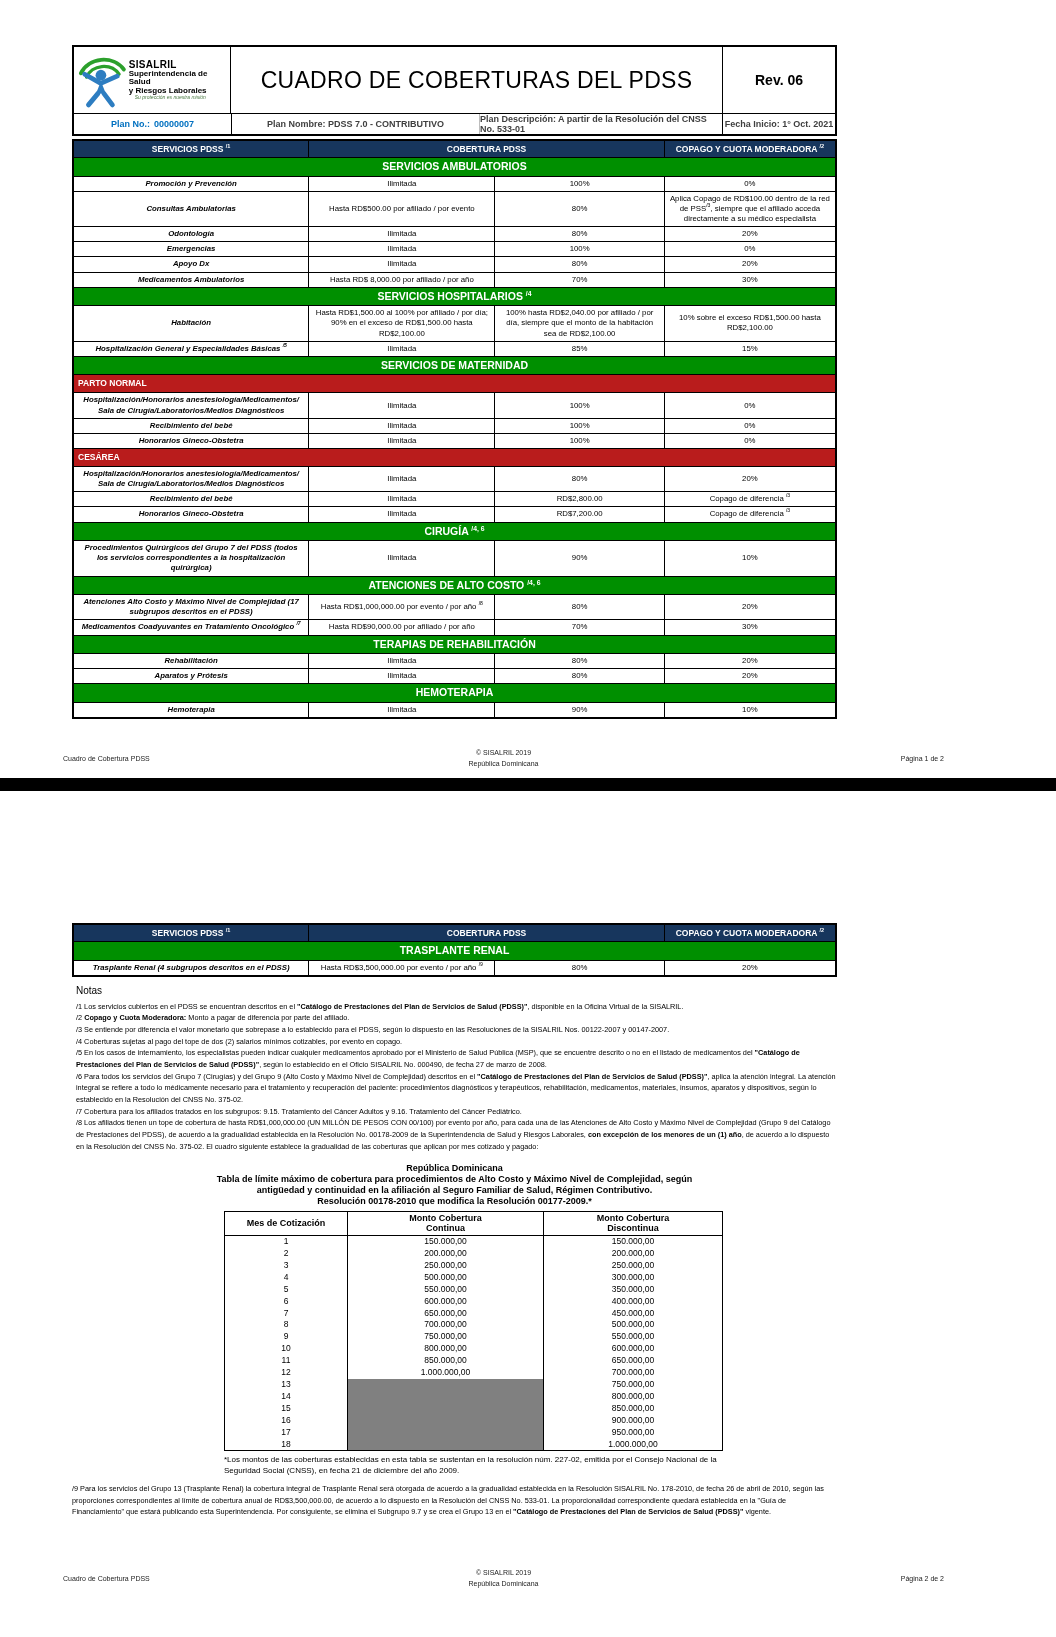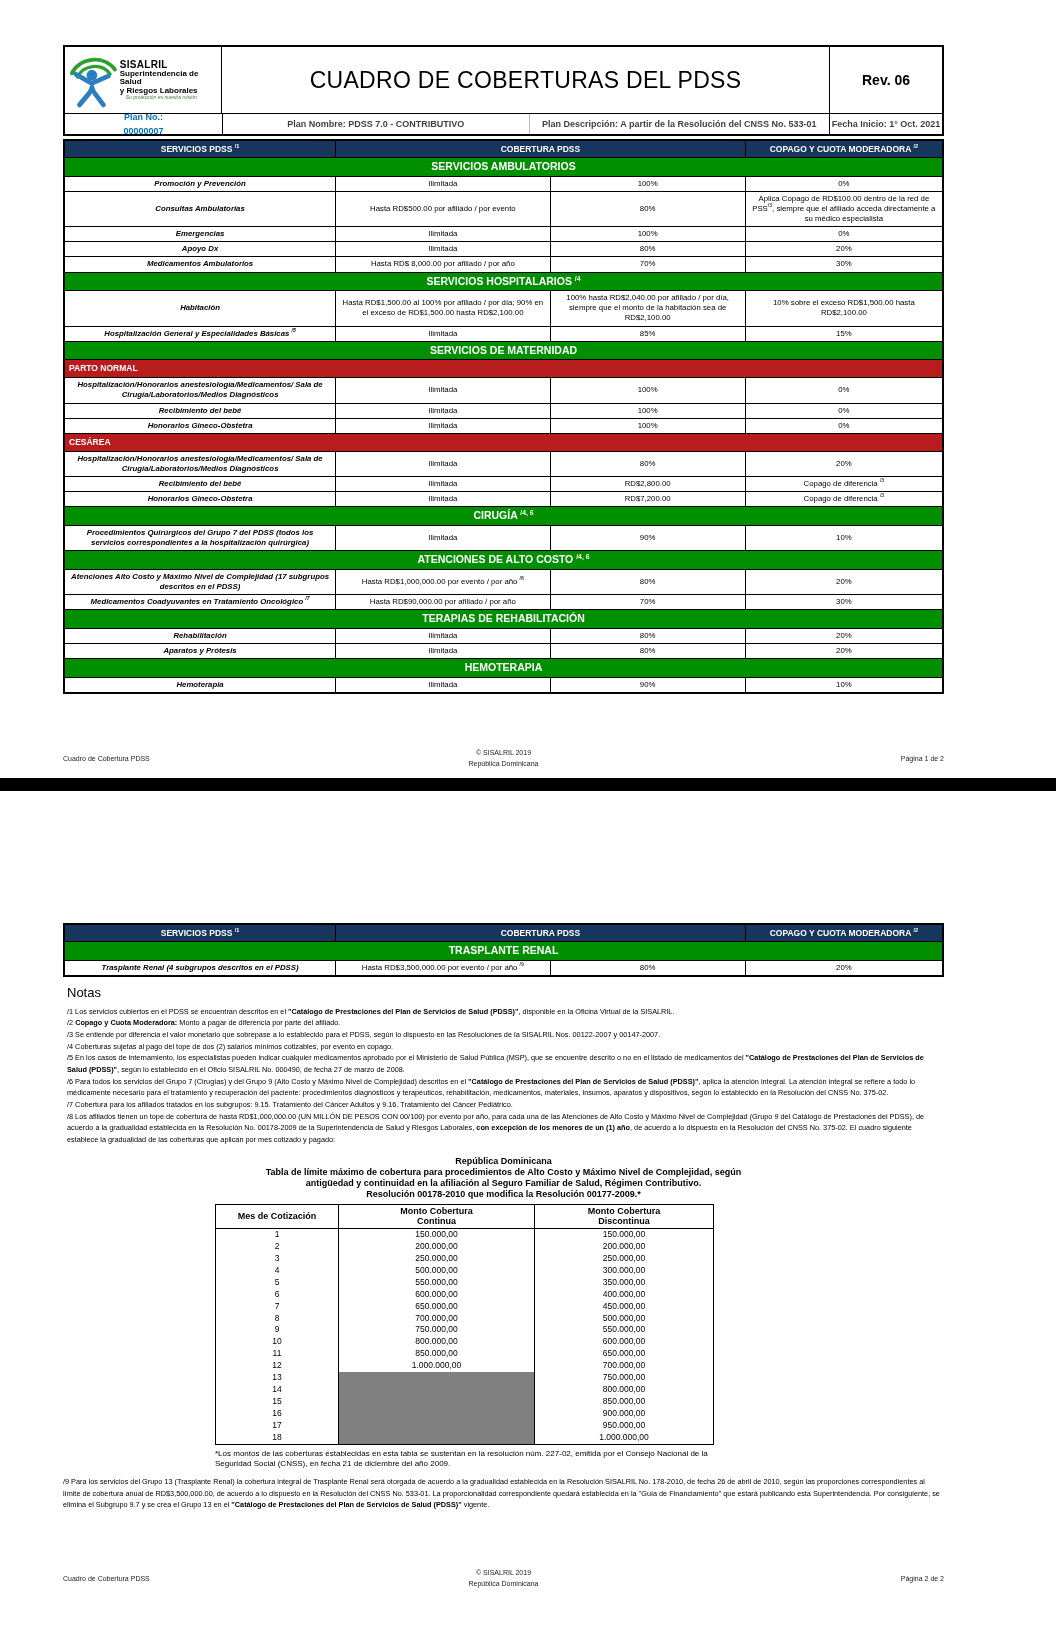--- a/index.html
+++ b/index.html
@@ -1,53 +1,53 @@
 <!DOCTYPE html>
 <html><head>
 <meta charset="utf-8">
 <style>
   html,body{margin:0;padding:0;}
   body{width:1056px;height:1637px;background:#ffffff;position:relative;overflow:hidden;
        font-family:"Liberation Sans",sans-serif;color:#000;}
-  .page{position:absolute;left:63px;width:881px;}
+  .page{position:absolute;left:72px;width:765px;}
   #page1{top:45px;}
   #page2{top:920px;}
 
   
   .doc-header{border:2px solid #000;}
   .dh-top{display:flex;height:66px;border-bottom:1px solid #000;}
   .dh-logo{width:157px;border-right:1px solid #000;display:flex;align-items:center;padding:2px 3px;box-sizing:border-box;}
   .logo-text{margin-left:2px;line-height:1.05;}
   .logo-text .org{font-weight:bold;font-size:10px;letter-spacing:0.3px;}
   .logo-text .sub{font-weight:bold;font-size:8px;}
   .logo-text .tag{font-style:italic;font-size:5px;color:#4a7a43;margin-left:6px;}
   .dh-title{flex:1;display:flex;align-items:center;justify-content:center;
             font-size:23px;font-weight:normal;letter-spacing:0.3px;}
   .dh-rev{width:112px;border-left:1px solid #000;display:flex;align-items:center;justify-content:center;
           font-size:14px;font-weight:bold;}
   .dh-bottom{display:flex;height:20px;font-size:9px;font-weight:bold;align-items:stretch;}
   .dh-bottom>div{display:flex;align-items:center;justify-content:center;}
-  .dh-planno{width:157px;border-right:1px solid #000;color:#0070c0;gap:4px;flex-direction:column;}
+  .dh-planno{width:157px;border-right:1px solid #000;color:#0070c0;gap:4px;}
   .dh-nombre{flex:1.02;color:#3f3f3f;border-right:1px solid #bdbdbd;}
   .dh-desc{flex:1;color:#3f3f3f;}
   .dh-fecha{width:112px;border-left:1px solid #000;color:#3f3f3f;}
 
   
   table.cov{width:100%;border-collapse:collapse;border:2px solid #000;table-layout:fixed;margin-top:3px;}
   table.cov th,table.cov td{border:1px solid #000;}
   table.cov thead th{background:#17365d;color:#fff;font-size:8.5px;font-weight:bold;padding:3px 2px;}
   table.cov td{font-size:7.8px;padding:2px 4px;text-align:center;vertical-align:middle;line-height:1.3;}
   table.cov td.lbl{text-align:center;font-weight:bold;font-style:italic;}
   table.cov td.sec{background:#008f00;color:#fff;font-weight:bold;font-size:10.5px;padding:2px;}
   table.cov td.sub{background:#b91c1c;color:#fff;font-weight:bold;font-size:8.5px;text-align:left;padding:3px 4px;}
   sup{font-size:0.65em;vertical-align:super;line-height:0;}
 
   
   .notes{margin-top:6px;font-size:7.3px;line-height:1.6;}
-  .notes-heading{font-size:13px;margin:2px 0 2px 4px;}
+  .notes-heading{font-size:10px;margin:2px 0 2px 4px;}
   .note-item{margin:0 0 0 4px;}
 
   
   .grad-titles{margin-top:10px;text-align:center;font-weight:bold;font-size:9px;line-height:1.25;}
   table.grad{border-collapse:collapse;border:1px solid #000;margin:3px 0 0 152px;width:498px;table-layout:fixed;
              font-size:8.5px;}
   table.grad th{border:1px solid #000;font-weight:bold;padding:1px 2px;font-size:9px;line-height:1.2;}
   table.grad td{border-left:1px solid #000;border-right:1px solid #000;text-align:center;padding:0 2px;
                 line-height:11.9px;}
   table.grad td.gray{background:#808080;}
@@ -125,20 +125,26 @@
             <td>100%</td>
             <td>0%</td>
           </tr>
           <tr>
             <td class="lbl">Consultas Ambulatorias</td>
             <td>Hasta RD$500.00 por afiliado / por evento</td>
             <td>80%</td>
             <td>Aplica Copago de RD$100.00 dentro de la red de PSS<sup>/3</sup>, siempre que el afiliado acceda directamente a su médico especialista</td>
           </tr>
           <tr>
+            <td class="lbl">Odontología</td>
+            <td>Ilimitada</td>
+            <td>80%</td>
+            <td>20%</td>
+          </tr>
+          <tr>
             <td class="lbl">Emergencias</td>
             <td>Ilimitada</td>
             <td>100%</td>
             <td>0%</td>
           </tr>
           <tr>
             <td class="lbl">Apoyo Dx</td>
             <td>Ilimitada</td>
             <td>80%</td>
             <td>20%</td>

